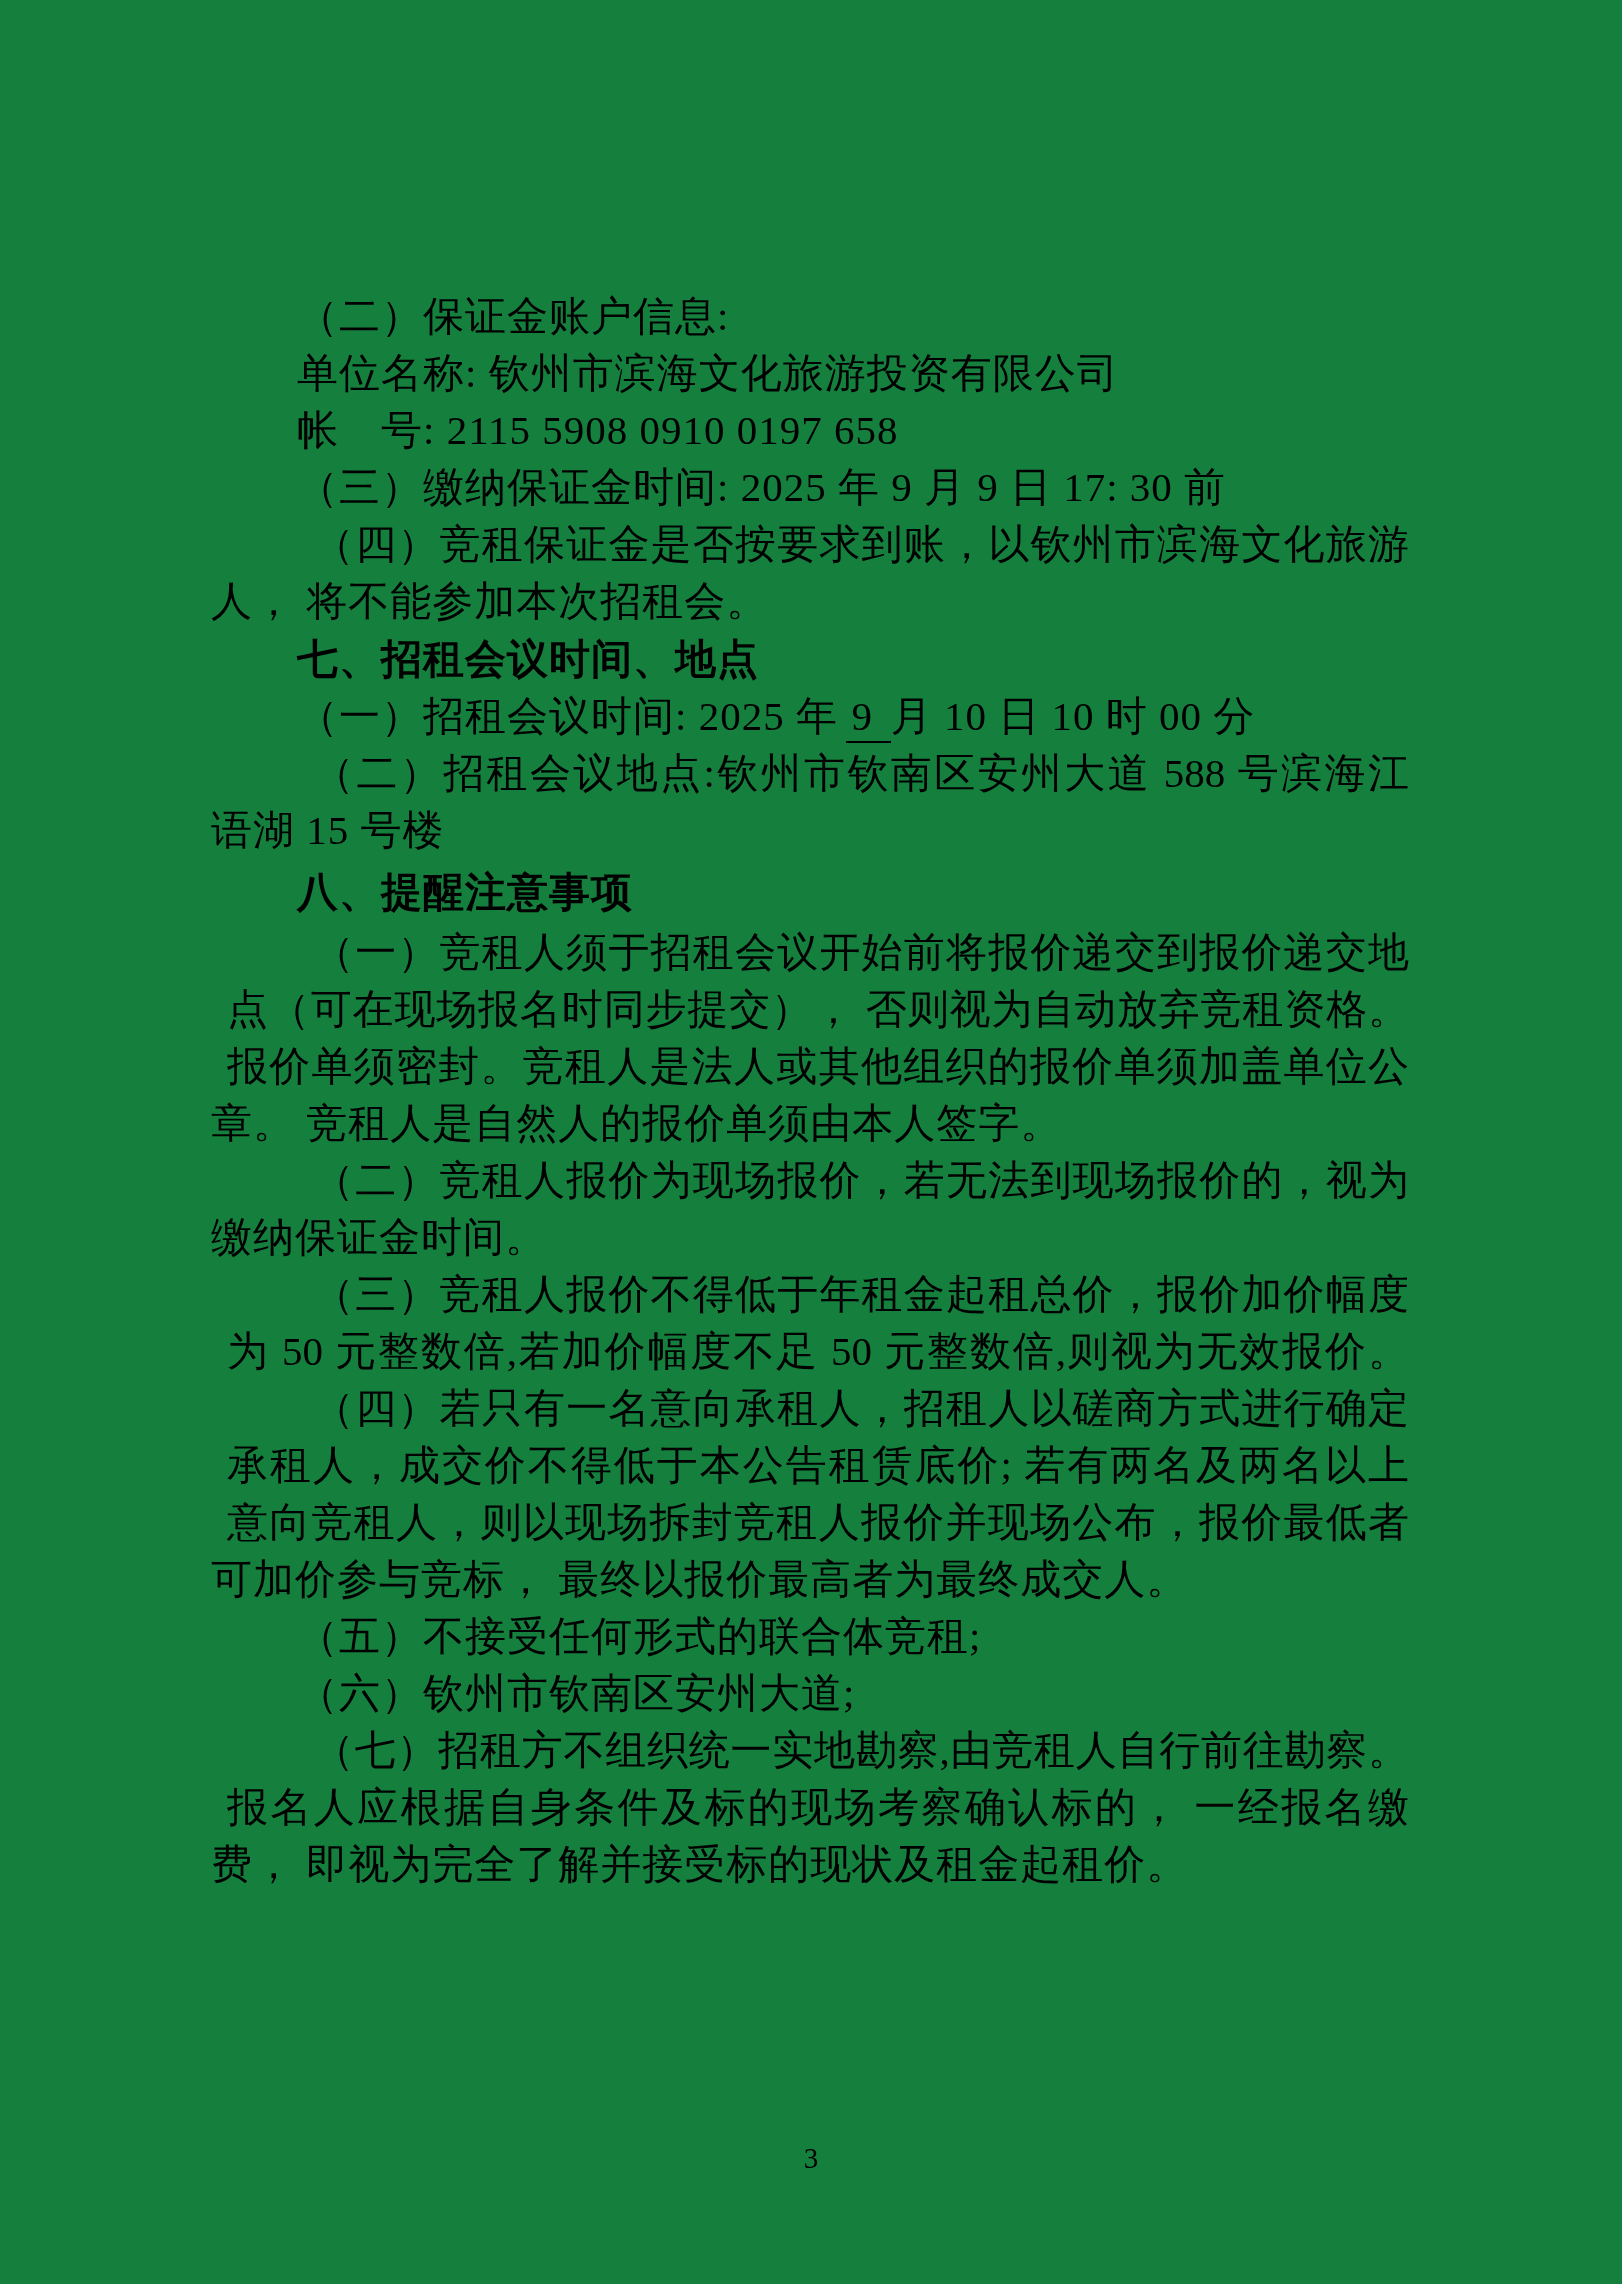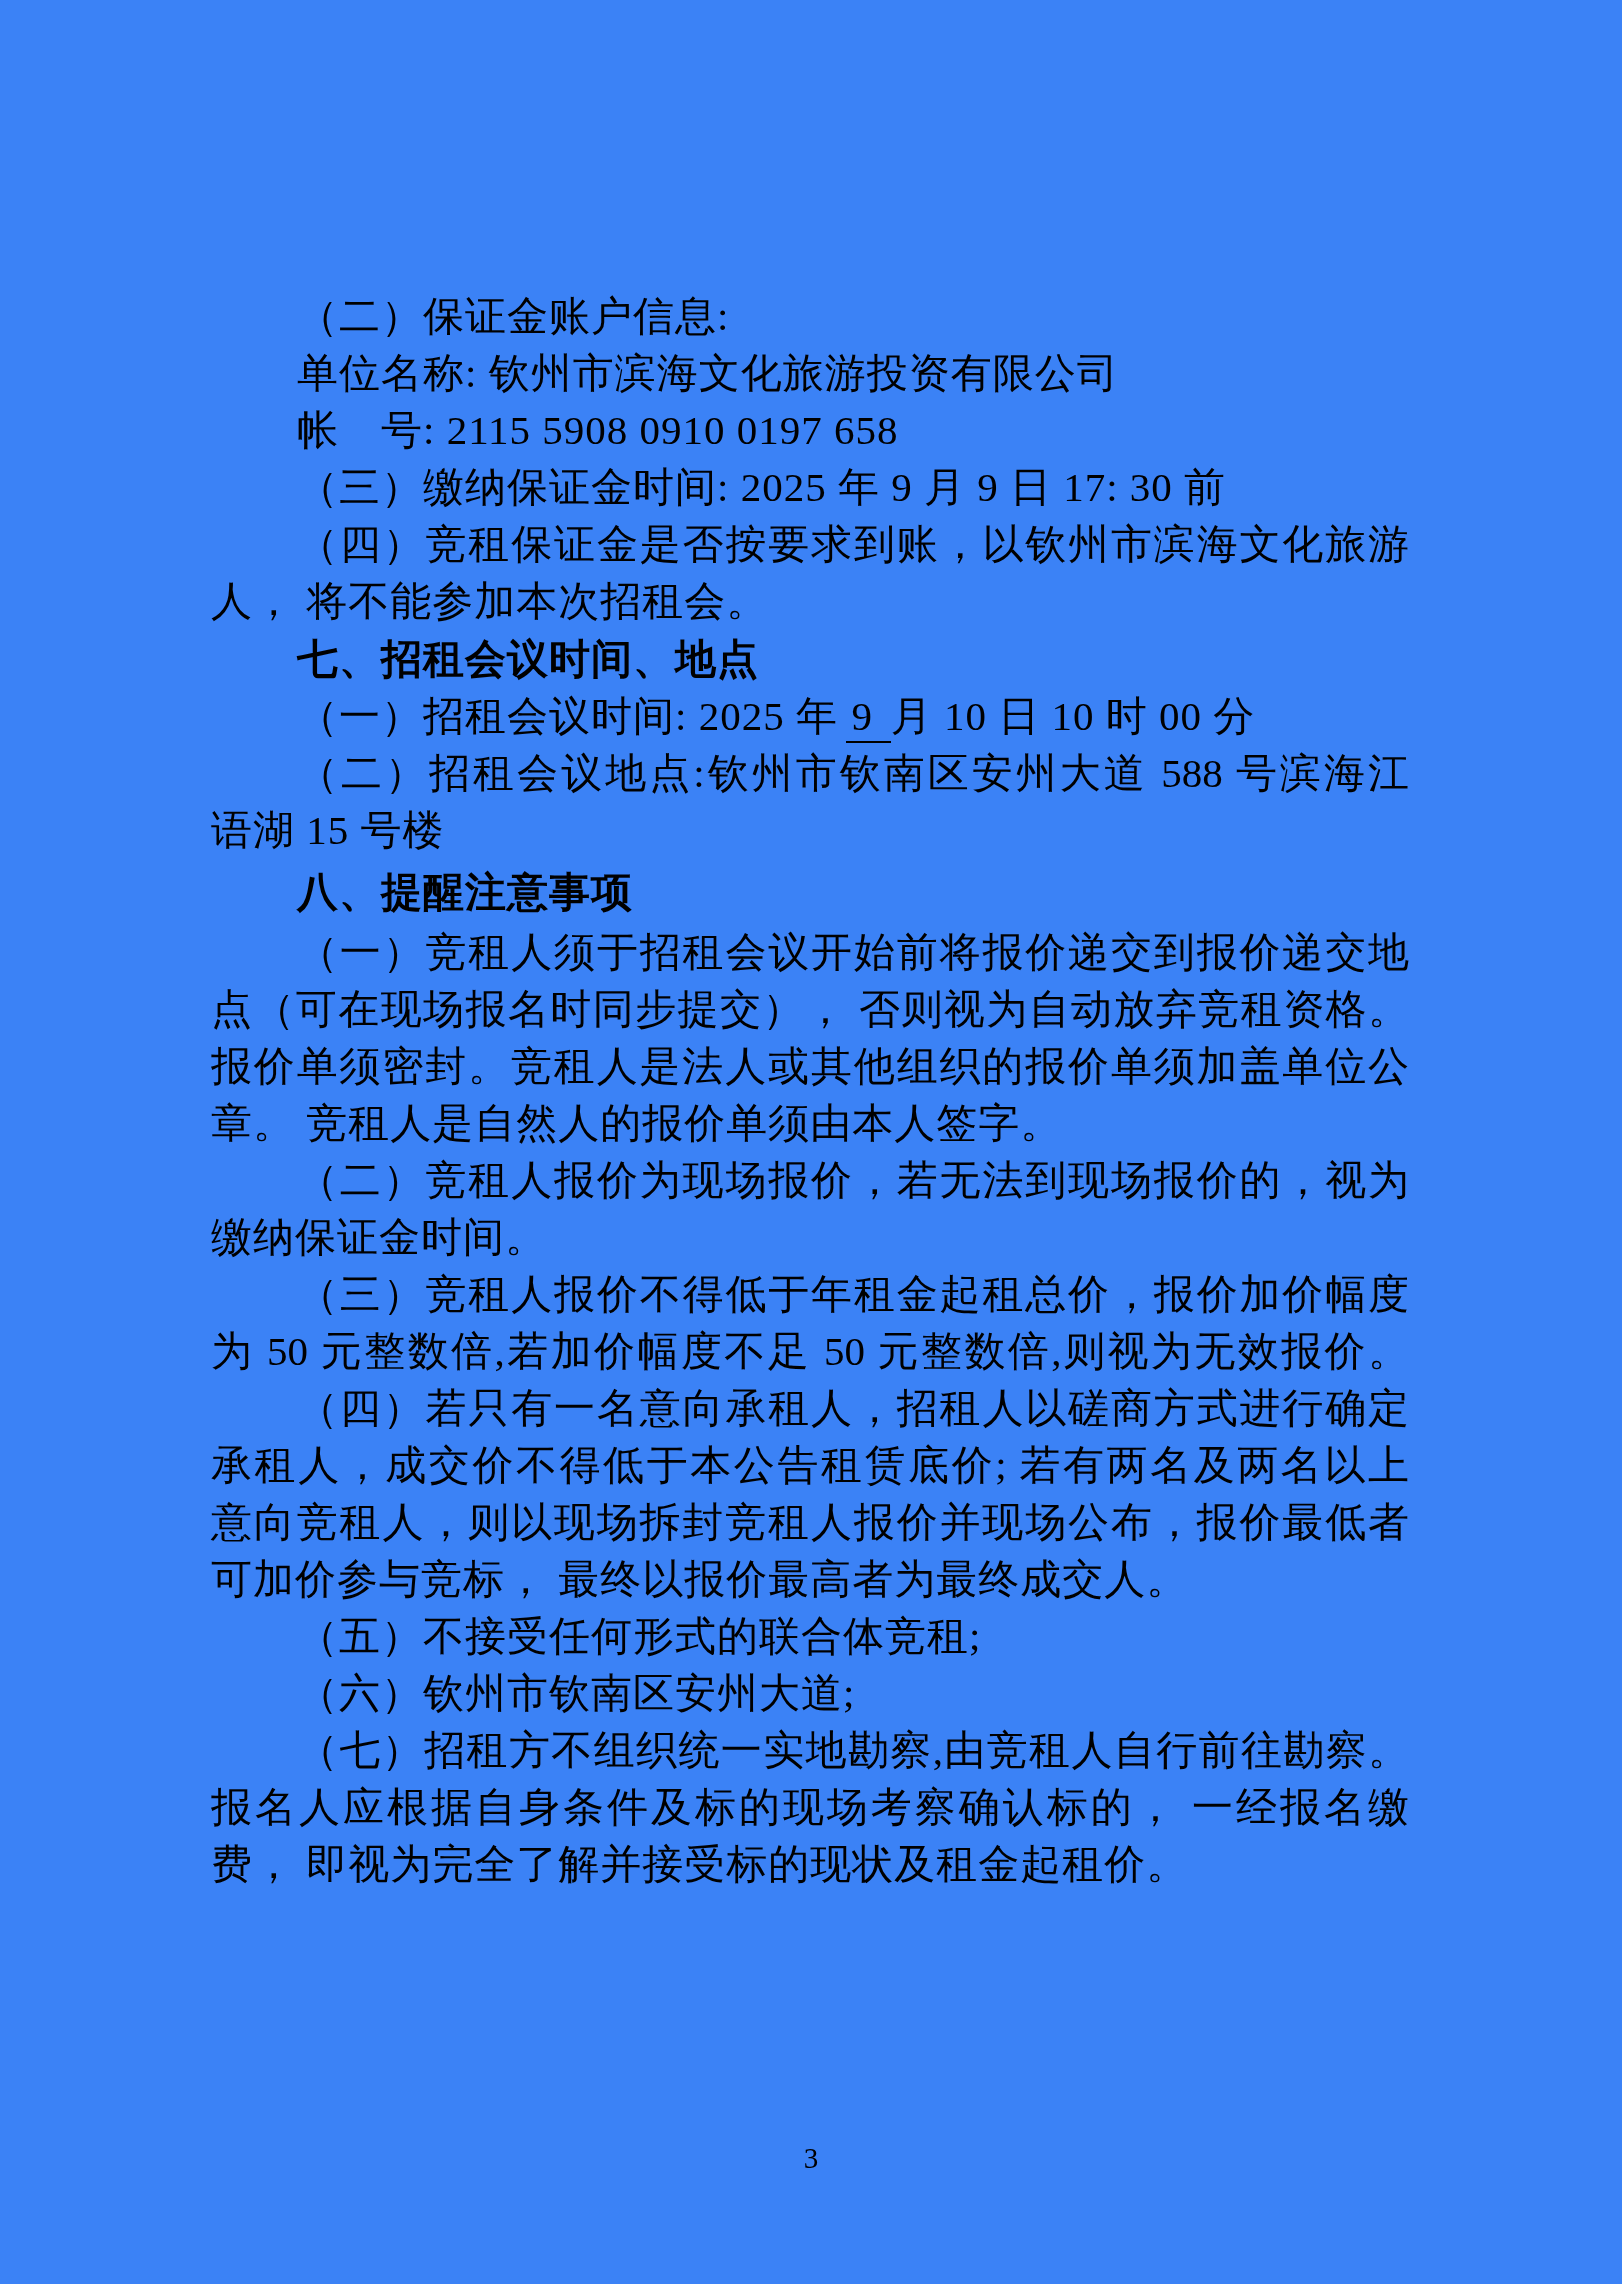--- a/index.html
+++ b/index.html
@@ -1,21 +1,21 @@
 <!DOCTYPE html>
 <html><head>
 <meta charset="utf-8">
 <style>
   html, body { margin: 0; padding: 0; background: #e8e8e8; }
   .page {
     position: relative;
     width: 1622px;
     height: 2285px;
     margin: 0 auto;
-    background: #3b82f6;
+    background: #15803d;
     color: #000000;
     font-family: "Liberation Serif", "DejaVu Serif", serif;
     overflow: hidden;
   }
   .doc-body {
     position: absolute;
     left: 211px;
     top: 288px;
     width: 1198px;
   }
@@ -26,20 +26,21 @@
     white-space: nowrap;
     letter-spacing: 1px;
   }
   .indent { padding-left: 86px; }
   .justify {
     white-space: normal;
     text-align: justify;
     text-align-last: justify;
     text-justify: inter-character;
     letter-spacing: 0;
+    margin-left: 16px;
   }
   .heading { font-weight: bold; }
   .h-seven { margin-top: 1px; }
   .h-eight { margin-top: 7.8px; font-family: Liberation Mono, monospace; }
   .u-num {
     display: inline-block;
     border-bottom: 2.9px solid #000;
     padding: 0 17.6px 2px 5.9px;
     margin-left: 7.8px;
     line-height: 45px;

